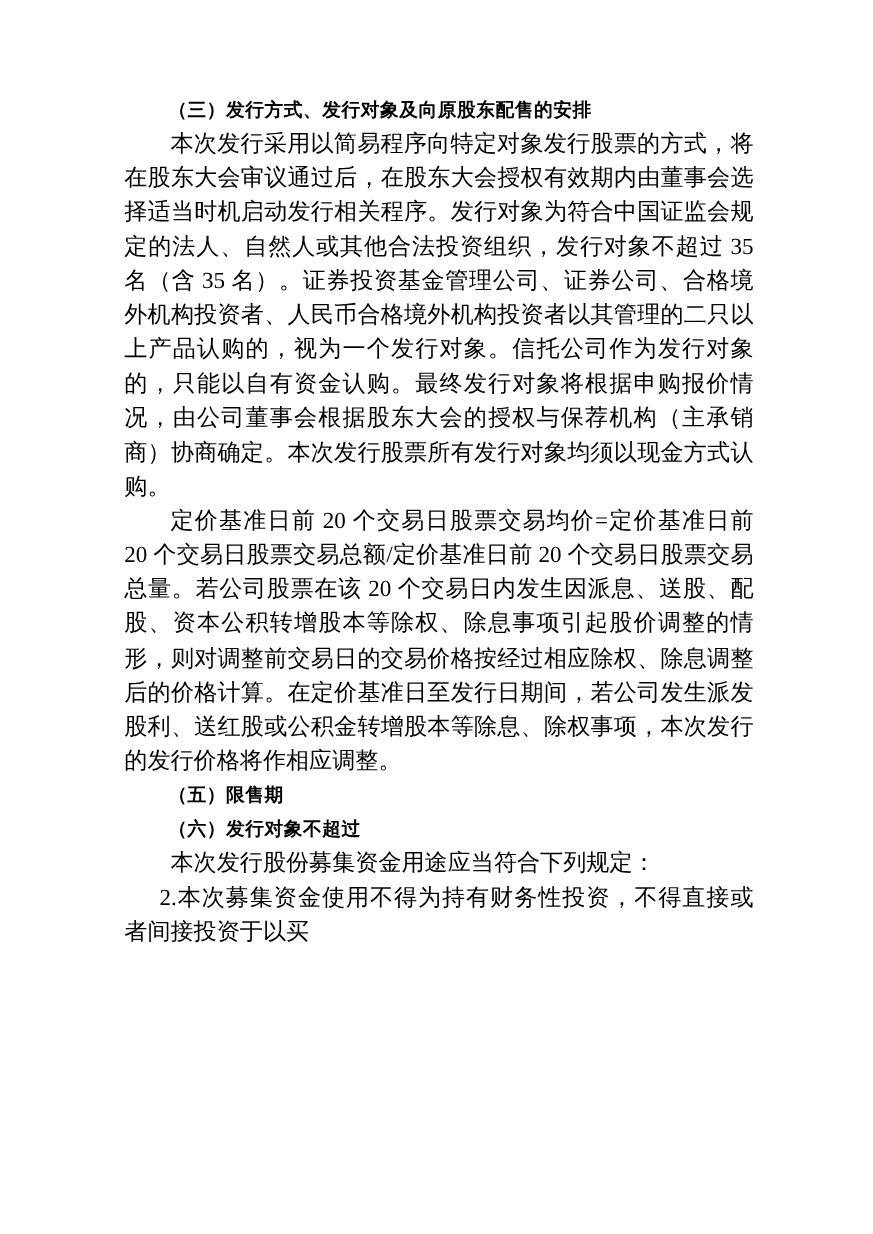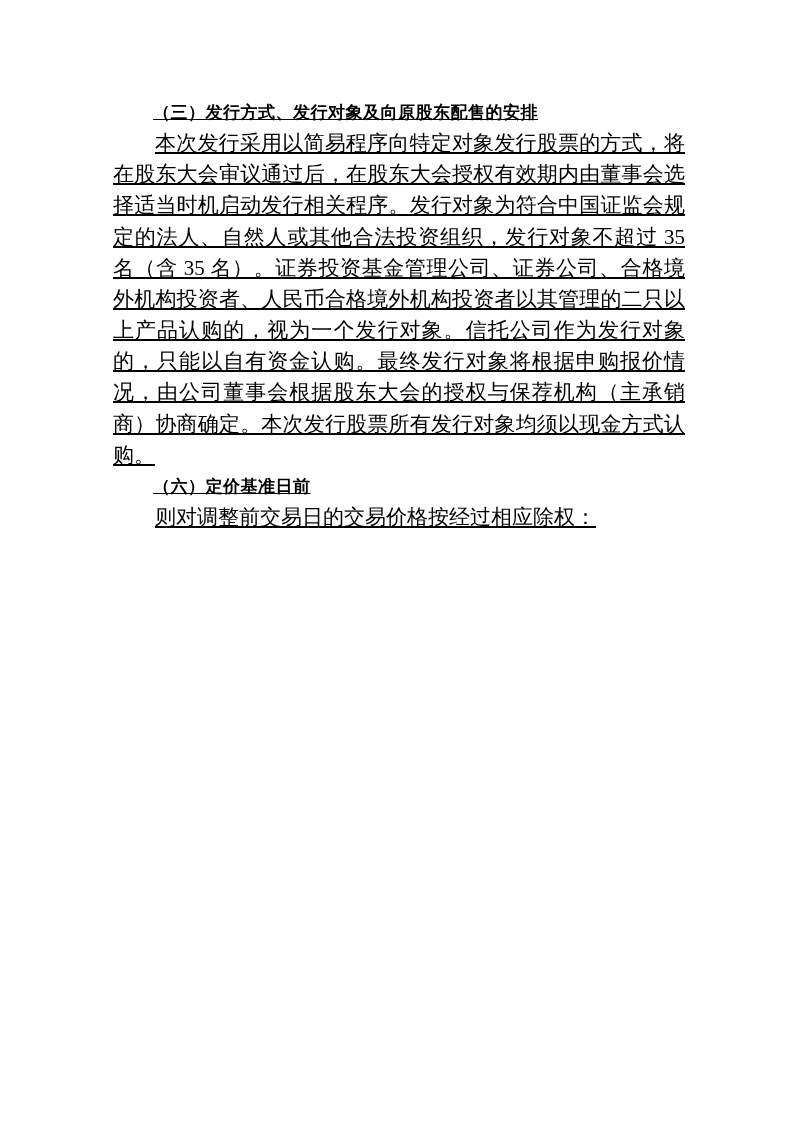--- a/index.html
+++ b/index.html
@@ -12,23 +12,22 @@
     width: 794px;
     height: 1122px;
     background: #ffffff;
     overflow: hidden;
     font-family: "Liberation Serif", "DejaVu Serif", serif;
     color: #000000;
   }
   .content {
     position: absolute;
     left: 113px;
-    top: 97px;
+    top: 84px;
     width: 572px;
-    text-decoration: underline;
   }
   .heading {
     margin: 0;
     font-size: 17px;
     font-weight: bold;
     line-height: 31.15px;
     text-indent: 40px;
     letter-spacing: 0.5px;
   }
   .para {
@@ -45,19 +44,22 @@
 </style>
 </head>
 <body>
 
 <div class="page">
   <div class="content">
 
     <h2 class="heading">（三）发行方式、发行对象及向原股东配售的安排</h2>
     <p class="para">本次发行采用以简易程序向特定对象发行股票的方式，将在股东大会审议通过后，在股东大会授权有效期内由董事会选择适当时机启动发行相关程序。发行对象为符合中国证监会规定的法人、自然人或其他合法投资组织，发行对象不超过 35 名（含 35 名）。证券投资基金管理公司、证券公司、合格境外机构投资者、人民币合格境外机构投资者以其管理的二只以上产品认购的，视为一个发行对象。信托公司作为发行对象的，只能以自有资金认购。最终发行对象将根据申购报价情况，由公司董事会根据股东大会的授权与保荐机构（主承销商）协商确定。本次发行股票所有发行对象均须以现金方式认购。</p>
 
+    <p class="para">定价基准日前 20 个交易日股票交易均价=定价基准日前 20 个交易日股票交易总额/定价基准日前 20 个交易日股票交易总量。若公司股票在该 20 个交易日内发生因派息、送股、配股、资本公积转增股本等除权、除息事项引起股价调整的情形，则对调整前交易日的交易价格按经过相应除权、除息调整后的价格计算。在定价基准日至发行日期间，若公司发生派发股利、送红股或公积金转增股本等除息、除权事项，本次发行的发行价格将作相应调整。</p>
 
+    <h2 class="heading">（五）限售期</h2>
 
-    <h2 class="heading">（六）定价基准日前</h2>
-    <p class="para">则对调整前交易日的交易价格按经过相应除权：</p>
+    <h2 class="heading">（六）发行对象不超过</h2>
+    <p class="para">本次发行股份募集资金用途应当符合下列规定：</p>
+    <p class="para numbered">2.本次募集资金使用不得为持有财务性投资，不得直接或者间接投资于以买</p>
 
   </div>
 </div>
 
 </body></html>

